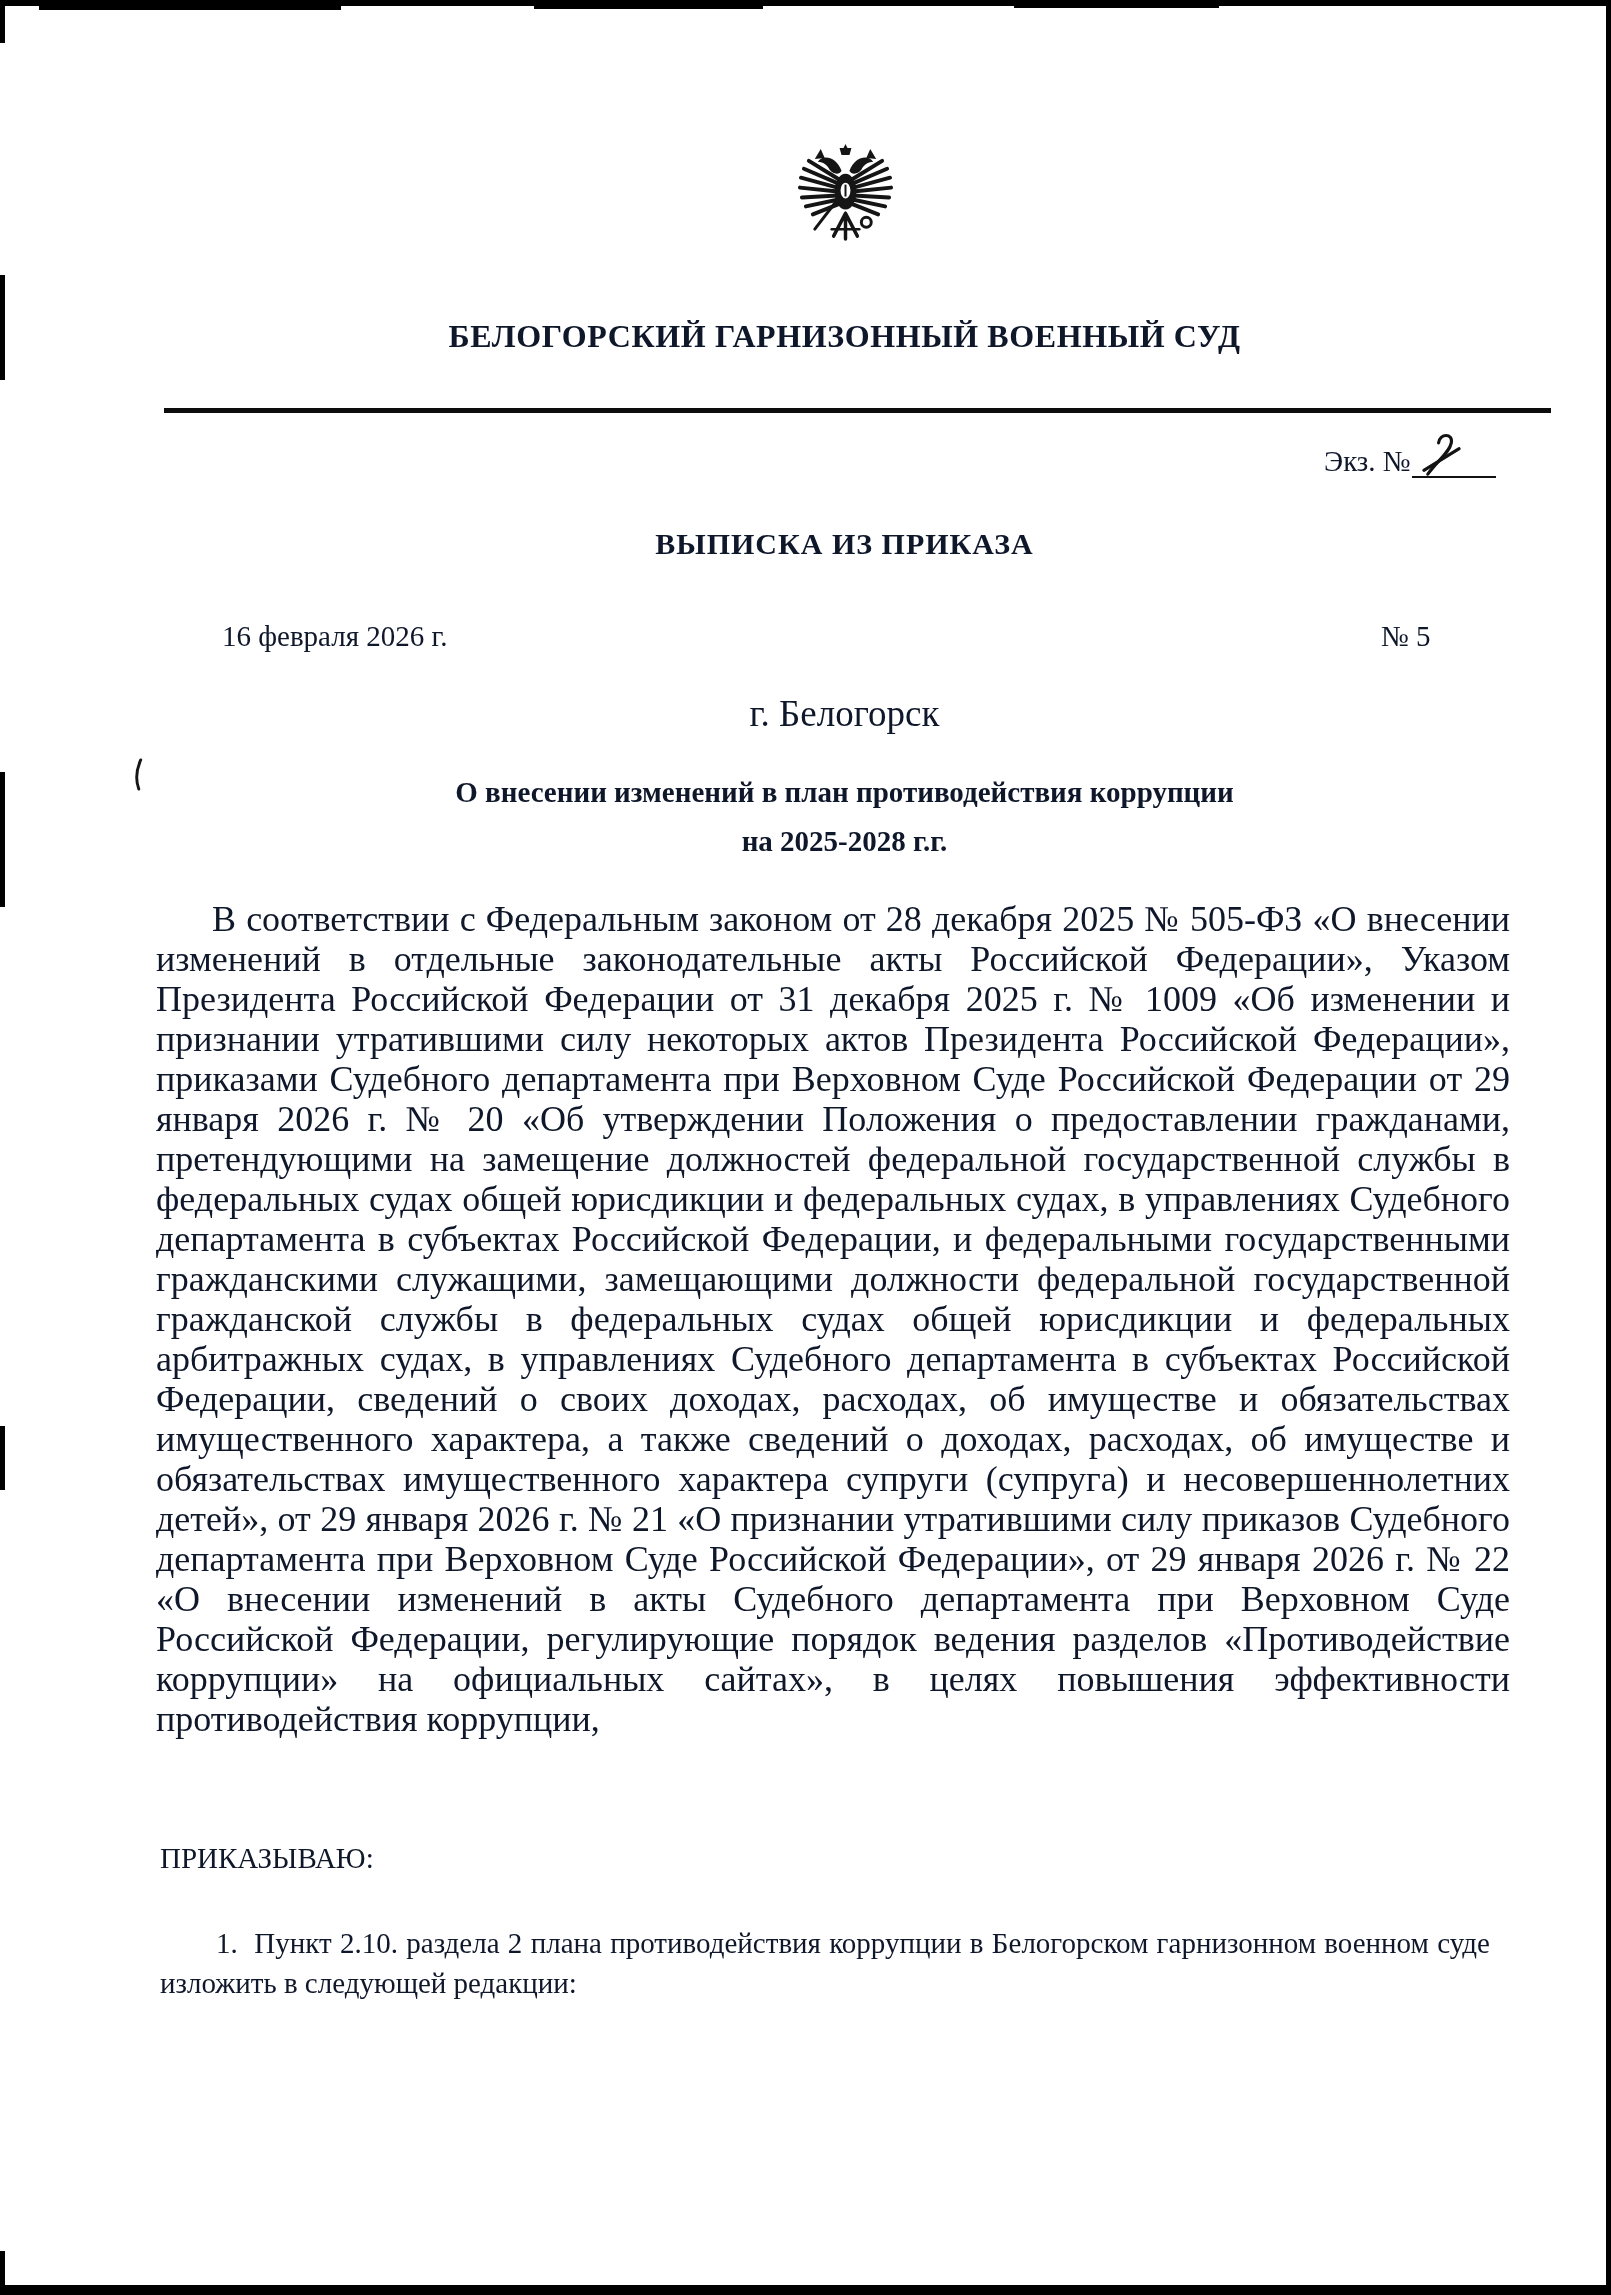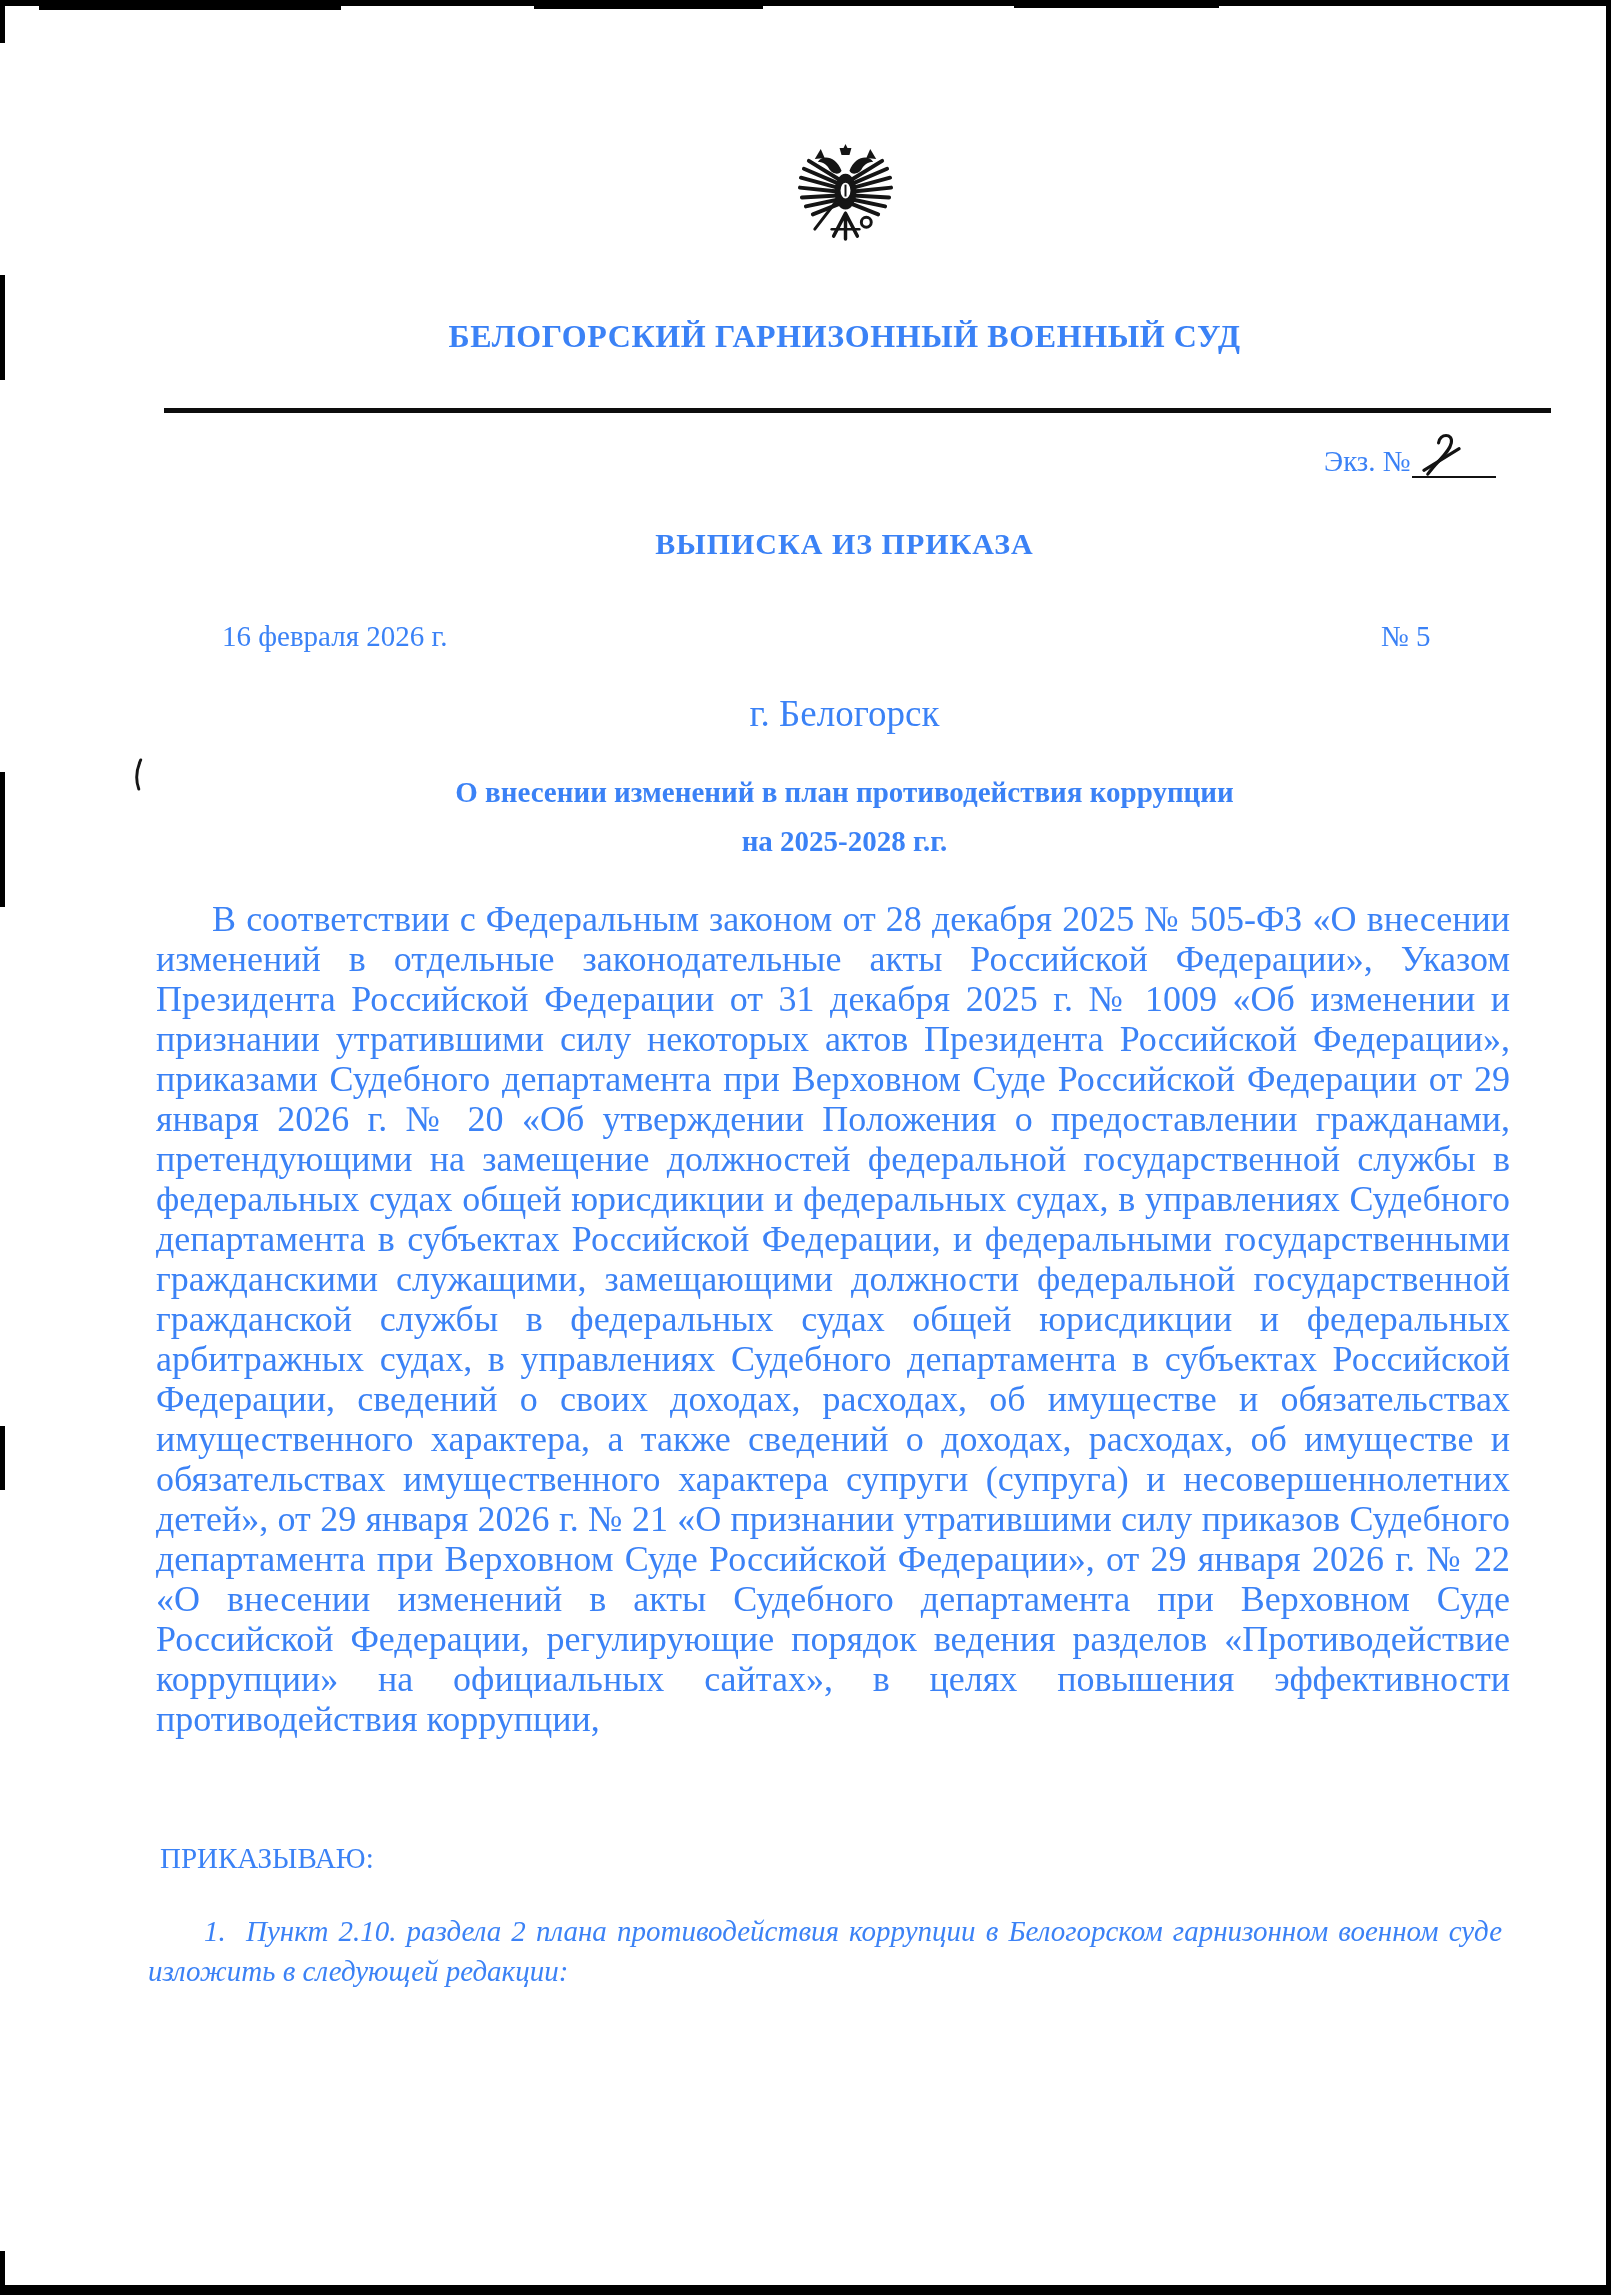--- a/index.html
+++ b/index.html
@@ -1,21 +1,21 @@
 <!DOCTYPE html>
 <html lang="ru"><head>
 <meta charset="utf-8">
 <style>
   html,body{margin:0;padding:0;background:#ffffff;}
   .page{
     position:relative;
     width:1611px;height:2296px;
     background:#ffffff;
     font-family:"Liberation Serif","DejaVu Serif",serif;
-    color:#3b82f6;
+    color:#0f172a;
     overflow:hidden;
   }
   
   .edge{position:absolute;background:#000;}
   .edge-top{left:0;top:0;width:1611px;height:5.9px;}
   .edge-top-p1{left:39px;top:0;width:302px;height:9.8px;}
   .edge-top-p2{left:534px;top:0;width:229px;height:8.8px;}
   .edge-top-p3{left:1014px;top:0;width:205px;height:7.8px;}
   .edge-right{right:0;top:0;width:4.9px;height:2296px;}
   .edge-bottom{left:0;bottom:0;width:1611px;height:10.7px;}
@@ -50,21 +50,21 @@
   }
   .preamble{
     position:absolute;left:148px;top:891px;width:1354px;
     font-size:36px;line-height:40px;text-align:justify;text-indent:56px;margin:8px;
   }
   .resolution{position:absolute;left:148px;top:1830px;font-size:29px;margin:12px;}
   .ordered-items{
     position:absolute;left:148px;top:1911px;width:1354px;
     font-size:29px;line-height:40px;text-align:justify;
   }
-  .ordered-items p{margin:0;text-indent:56px;font-style:italic;}
+  .ordered-items p{margin:12px;text-indent:56px;}
   .pen-mark{position:absolute;left:129px;top:757px;width:17.6px;height:35px;}
 </style>
 </head>
 <body>
 
 <div class="page">
 
   <div class="edge edge-top"></div>
   <div class="edge edge-top-p1"></div>
   <div class="edge edge-top-p2"></div>

